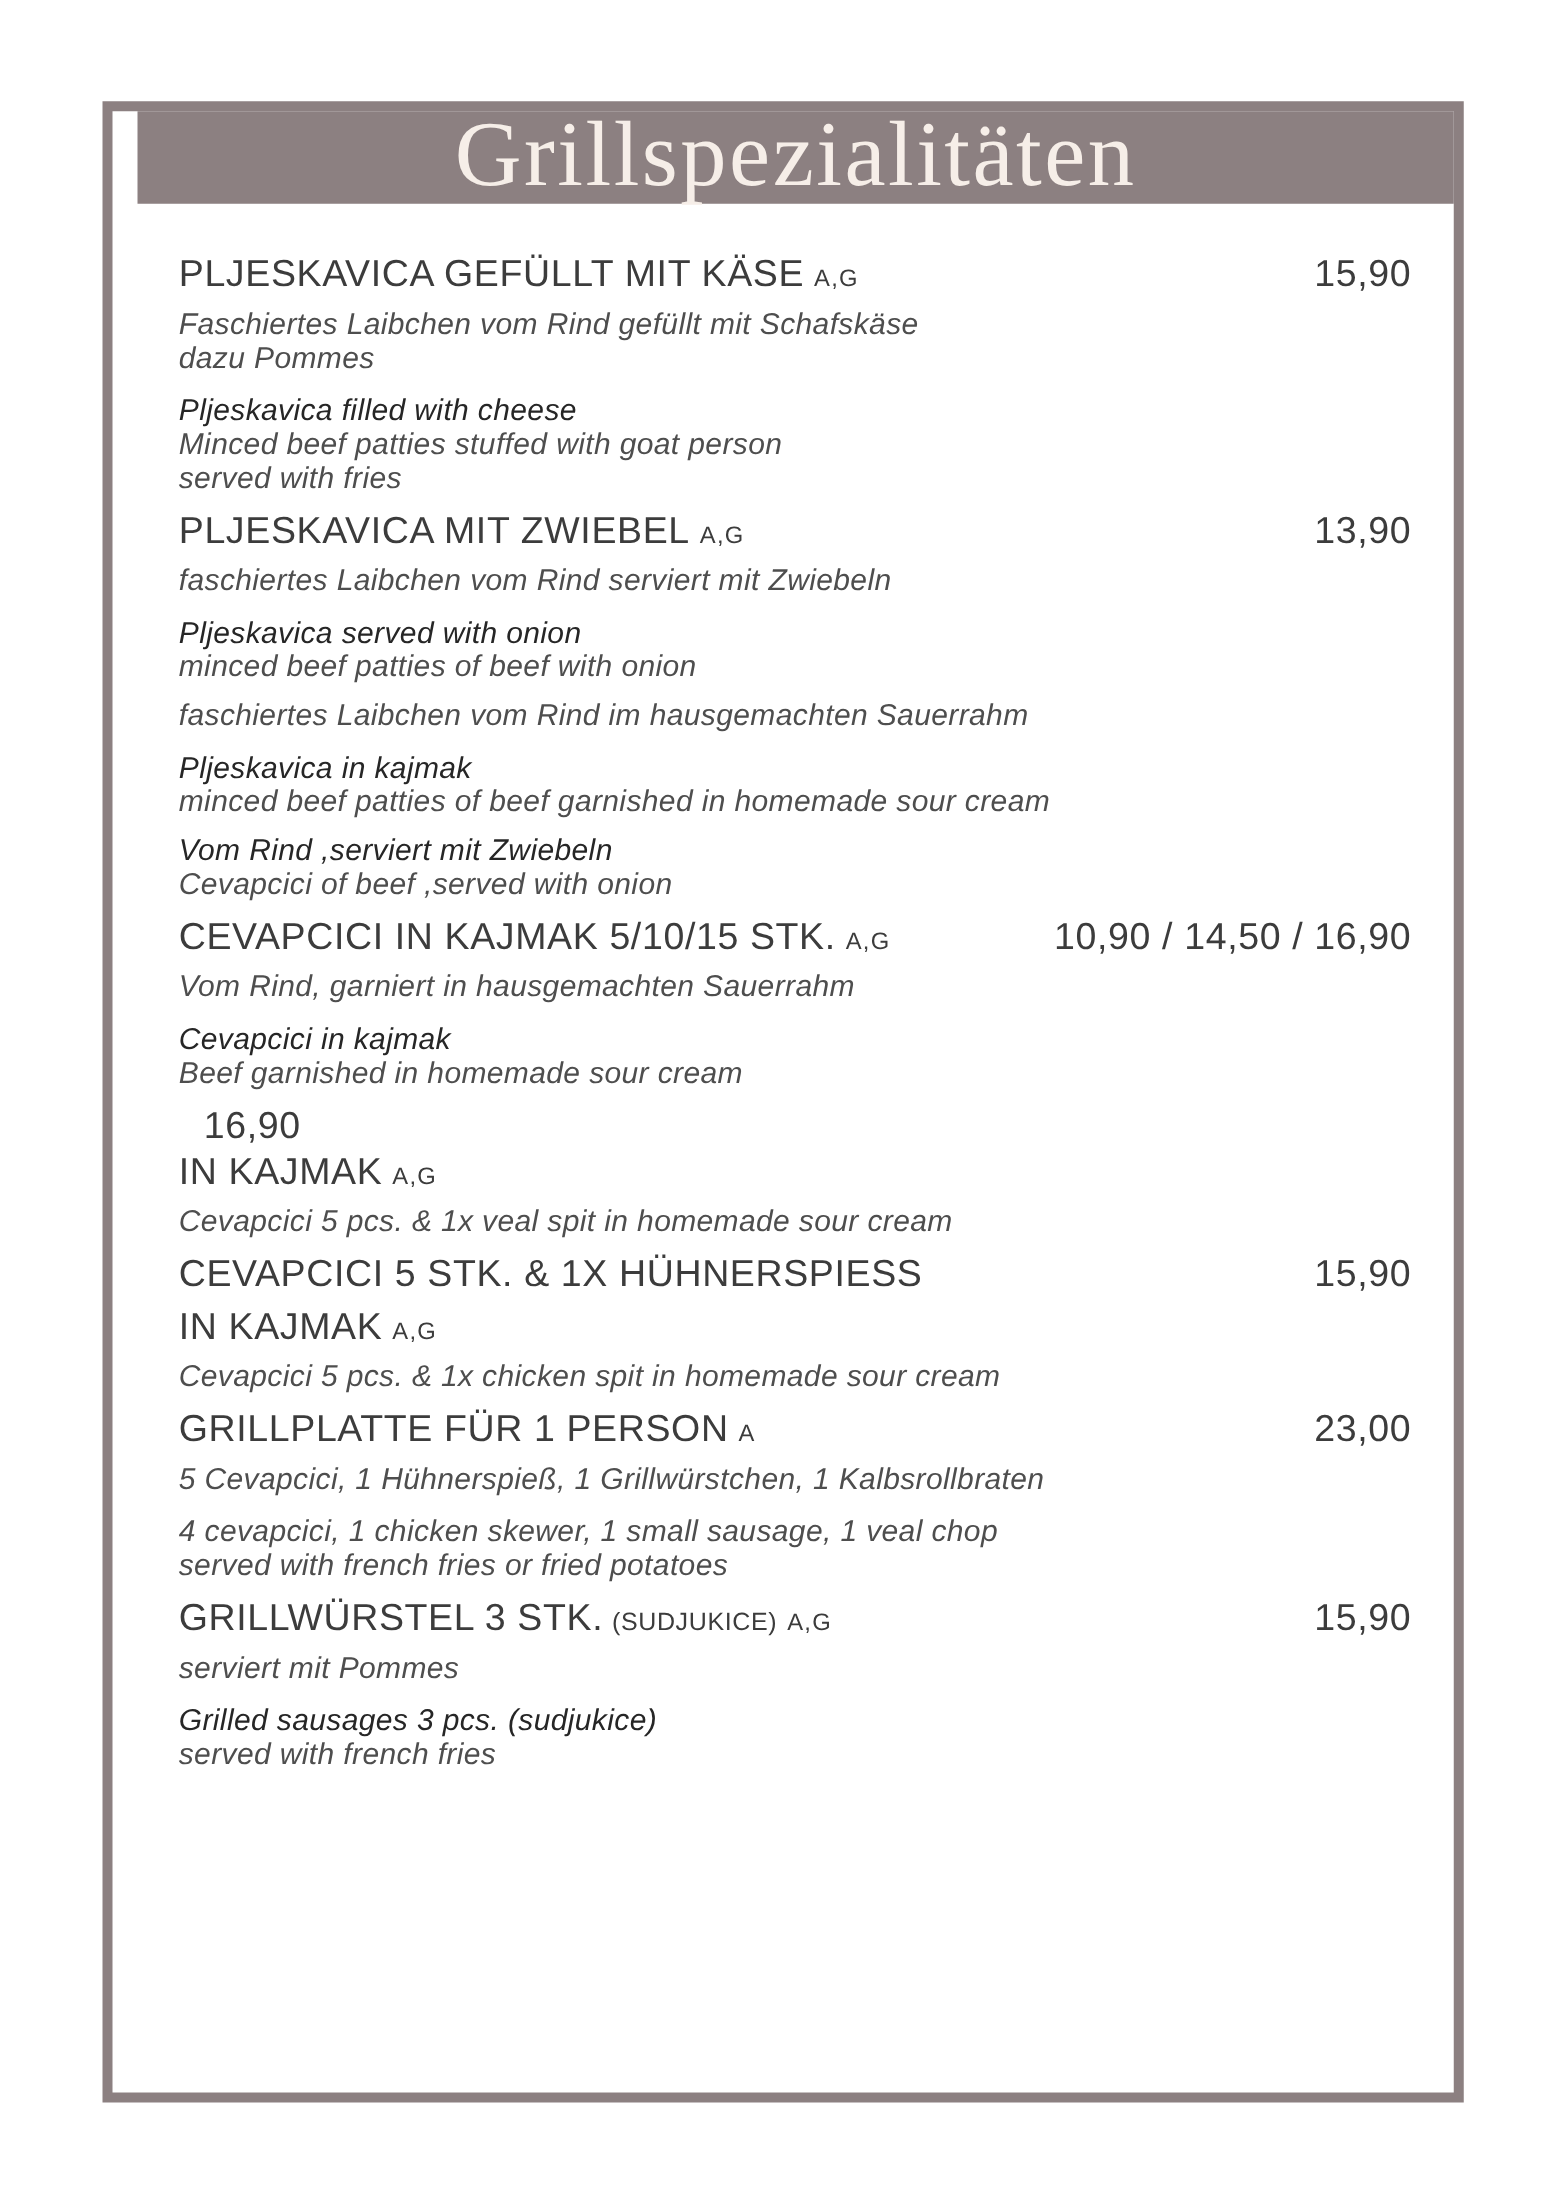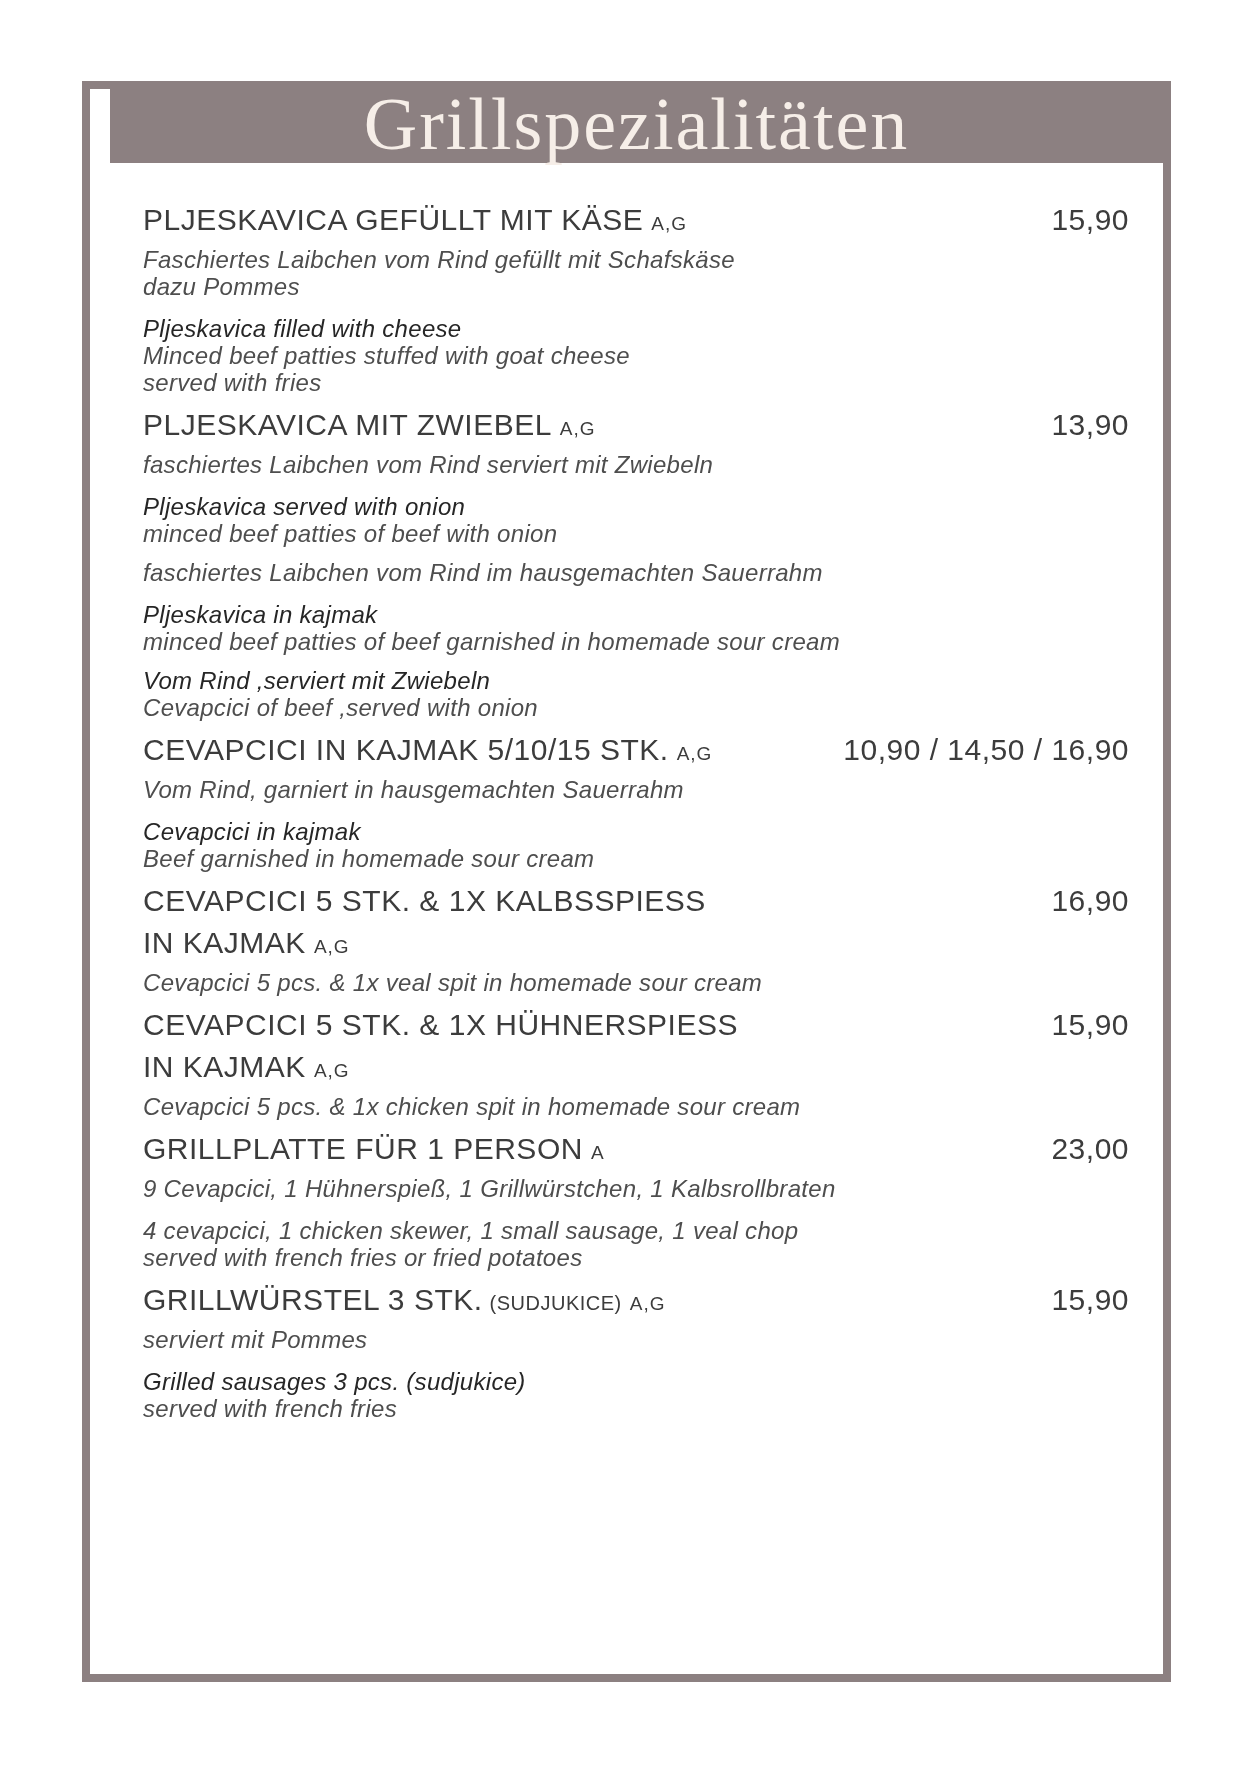--- a/index.html
+++ b/index.html
@@ -114,21 +114,21 @@
       <div class="price">15,90</div>
     </div>
 
     <div class="blocks">
           <div class="block">
             <div class="line">Faschiertes Laibchen vom Rind gefüllt mit Schafskäse</div>
             <div class="line">dazu Pommes</div>
           </div>
           <div class="block">
             <div class="line bold">Pljeskavica filled with cheese</div>
-            <div class="line">Minced beef patties stuffed with goat cheese</div>
+            <div class="line">Minced beef patties stuffed with goat person</div>
             <div class="line">served with fries</div>
           </div>
         </div>
   </section>
 
   <section class="item">
     <div class="trow">
       <div class="tleft">
         <span class="t">PLJESKAVICA MIT ZWIEBEL</span><span class="alg">A,G</span>
       </div>
@@ -183,23 +183,20 @@
           </div>
           <div class="block">
             <div class="line bold">Cevapcici in kajmak</div>
             <div class="line">Beef garnished in homemade sour cream</div>
           </div>
         </div>
   </section>
 
   <section class="item">
     <div class="trow">
-      <div class="tleft">
-        <span class="t">CEVAPCICI 5 STK. &amp; 1X KALBSSPIESS</span>
-      </div>
       <div class="price">16,90</div>
     </div>
     <div class="trow2">
       <span class="t">IN KAJMAK</span><span class="alg">A,G</span>
     </div>
     <div class="blocks">
           <div class="block">
             <div class="line">Cevapcici 5 pcs. &amp; 1x veal spit in homemade sour cream</div>
           </div>
         </div>
@@ -225,21 +222,21 @@
   <section class="item">
     <div class="trow">
       <div class="tleft">
         <span class="t">GRILLPLATTE FÜR 1 PERSON</span><span class="alg">A</span>
       </div>
       <div class="price">23,00</div>
     </div>
 
     <div class="blocks">
           <div class="block">
-            <div class="line">9 Cevapcici, 1 Hühnerspieß, 1 Grillwürstchen, 1 Kalbsrollbraten</div>
+            <div class="line">5 Cevapcici, 1 Hühnerspieß, 1 Grillwürstchen, 1 Kalbsrollbraten</div>
           </div>
           <div class="block">
             <div class="line">4 cevapcici, 1 chicken skewer, 1 small sausage, 1 veal chop</div>
             <div class="line">served with french fries or fried potatoes</div>
           </div>
         </div>
   </section>
 
   <section class="item">
     <div class="trow">

